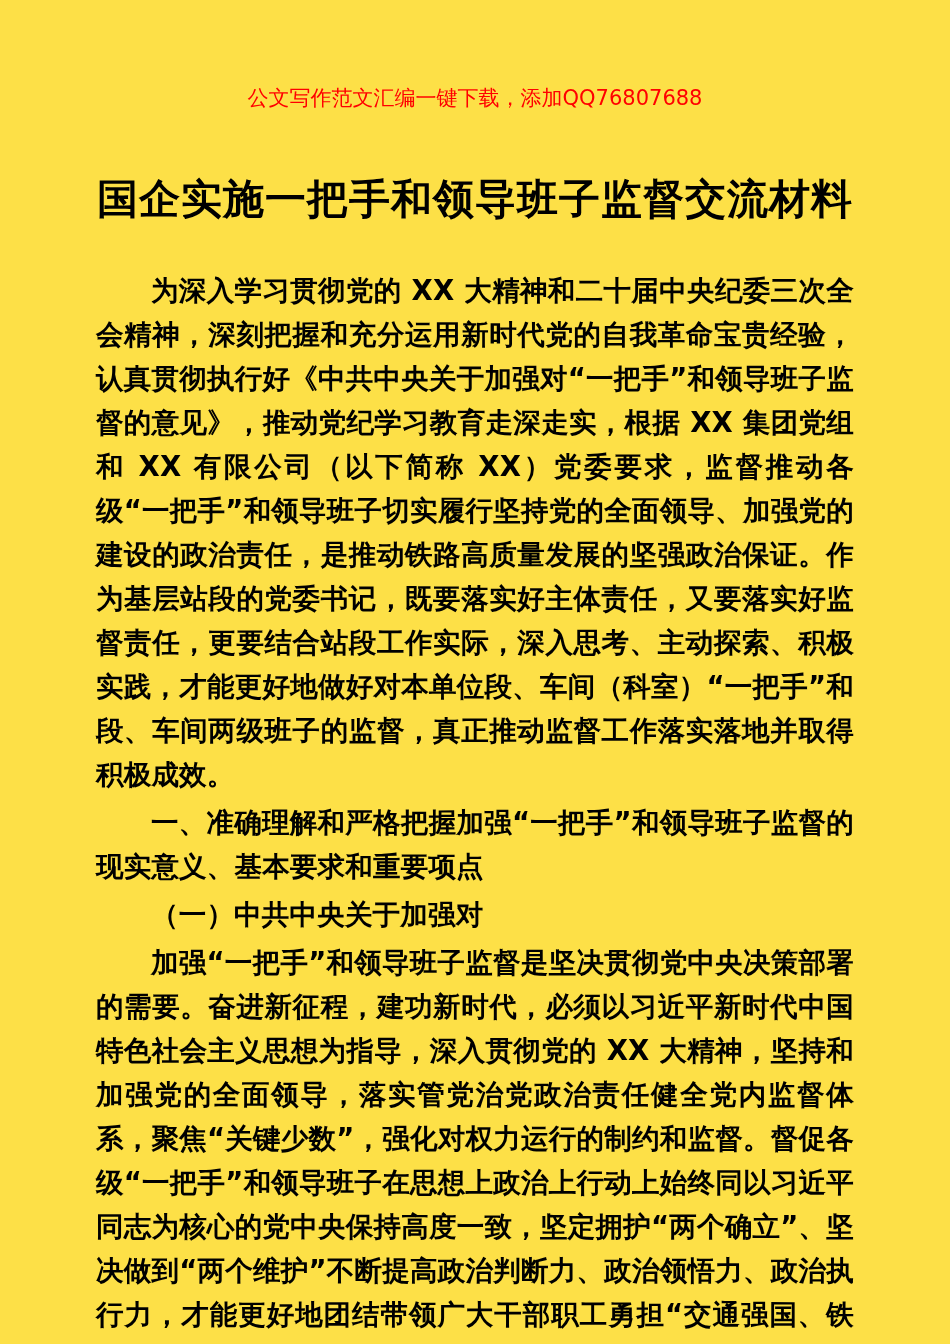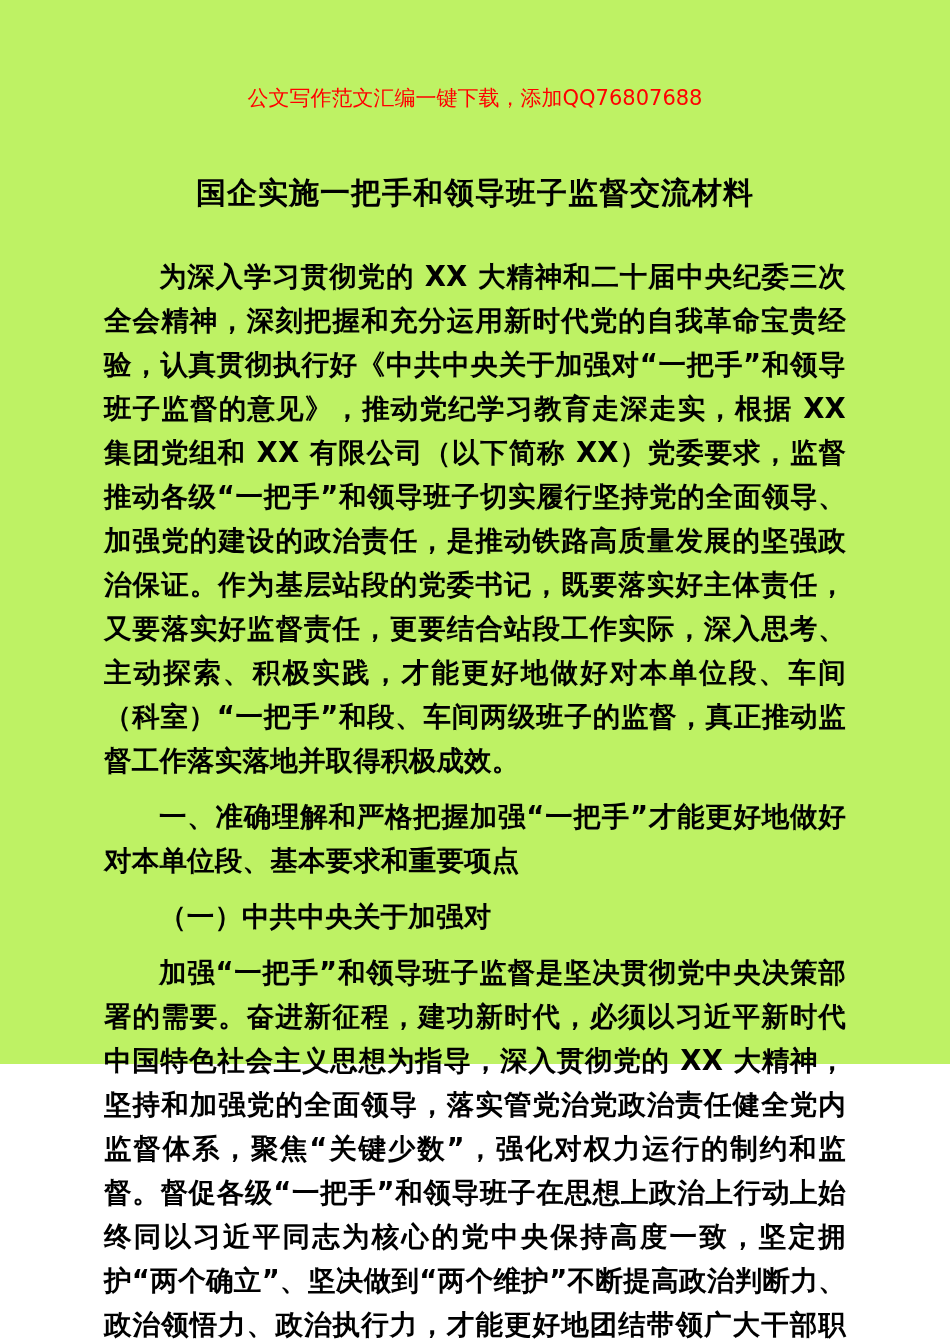--- a/index.html
+++ b/index.html
@@ -10,68 +10,68 @@
   body {
     width: 950px;
     height: 1344px;
     font-family: "Liberation Sans", sans-serif;
     color: #000000;
     overflow: hidden;
   }
   .page {
     position: relative;
     width: 950px;
-    height: 1064px;
-    background: #bef264;
+    height: 1344px;
+    background: #fde047;
     box-sizing: border-box;
     padding: 0 92px;
   }
   .watermark {
     text-align: center;
     color: #ff0000;
     font-size: 21px;
     font-family: "DejaVu Sans", sans-serif;
     letter-spacing: 0px;
     padding-top: 86px;
     line-height: 1.2;
     white-space: nowrap;
   }
   .doc-title {
     text-align: center;
-    font-size: 30px;
+    font-size: 41px;
     font-weight: bold;
     letter-spacing: 1px;
     margin-top: 62px;
     font-family: "DejaVu Sans", sans-serif;
     line-height: 1.3;
   }
   .body-text {
     margin-top: 42px;
     font-size: 27.5px;
     font-weight: bold;
     line-height: 44px;
     font-family: "DejaVu Sans", sans-serif;
     text-align: justify;
     letter-spacing: 0.2px;
   }
   .para {
-    margin: 12px;
+    margin: 4px;
     text-indent: 55px;
   }
 </style>
 </head>
 <body>
 
 <div class="page">
 
   <div class="watermark">公文写作范文汇编一键下载，添加QQ76807688</div>
 
   <h1 class="doc-title">国企实施一把手和领导班子监督交流材料</h1>
 
   <div class="body-text">
     <p class="para">为深入学习贯彻党的 XX 大精神和二十届中央纪委三次全会精神，深刻把握和充分运用新时代党的自我革命宝贵经验，认真贯彻执行好《中共中央关于加强对“一把手”和领导班子监督的意见》，推动党纪学习教育走深走实，根据 XX 集团党组和 XX 有限公司（以下简称 XX）党委要求，监督推动各级“一把手”和领导班子切实履行坚持党的全面领导、加强党的建设的政治责任，是推动铁路高质量发展的坚强政治保证。作为基层站段的党委书记，既要落实好主体责任，又要落实好监督责任，更要结合站段工作实际，深入思考、主动探索、积极实践，才能更好地做好对本单位段、车间（科室）“一把手”和段、车间两级班子的监督，真正推动监督工作落实落地并取得积极成效。</p>
-    <p class="para">一、准确理解和严格把握加强“一把手”才能更好地做好对本单位段、基本要求和重要项点</p>
+    <p class="para">一、准确理解和严格把握加强“一把手”和领导班子监督的现实意义、基本要求和重要项点</p>
     <p class="para">（一）中共中央关于加强对</p>
     <p class="para">加强“一把手”和领导班子监督是坚决贯彻党中央决策部署的需要。奋进新征程，建功新时代，必须以习近平新时代中国特色社会主义思想为指导，深入贯彻党的 XX 大精神，坚持和加强党的全面领导，落实管党治党政治责任健全党内监督体系，聚焦“关键少数”，强化对权力运行的制约和监督。督促各级“一把手”和领导班子在思想上政治上行动上始终同以习近平同志为核心的党中央保持高度一致，坚定拥护“两个确立”、坚决做到“两个维护”不断提高政治判断力、政治领悟力、政治执行力，才能更好地团结带领广大干部职工勇担“交通强国、铁路先行”历史使命，更加科学有效地推进铁路高质量发展。</p>
 
   </div>
 
 </div>
 
 </body></html>

